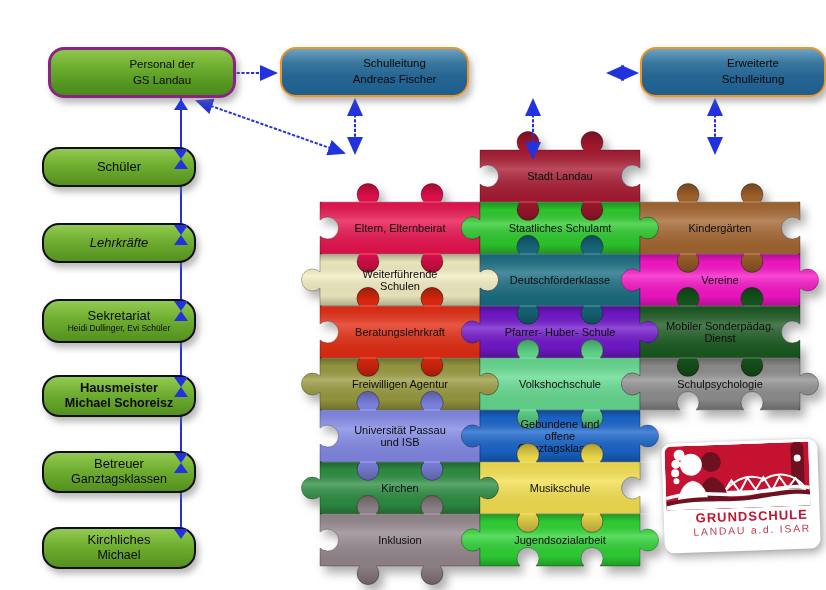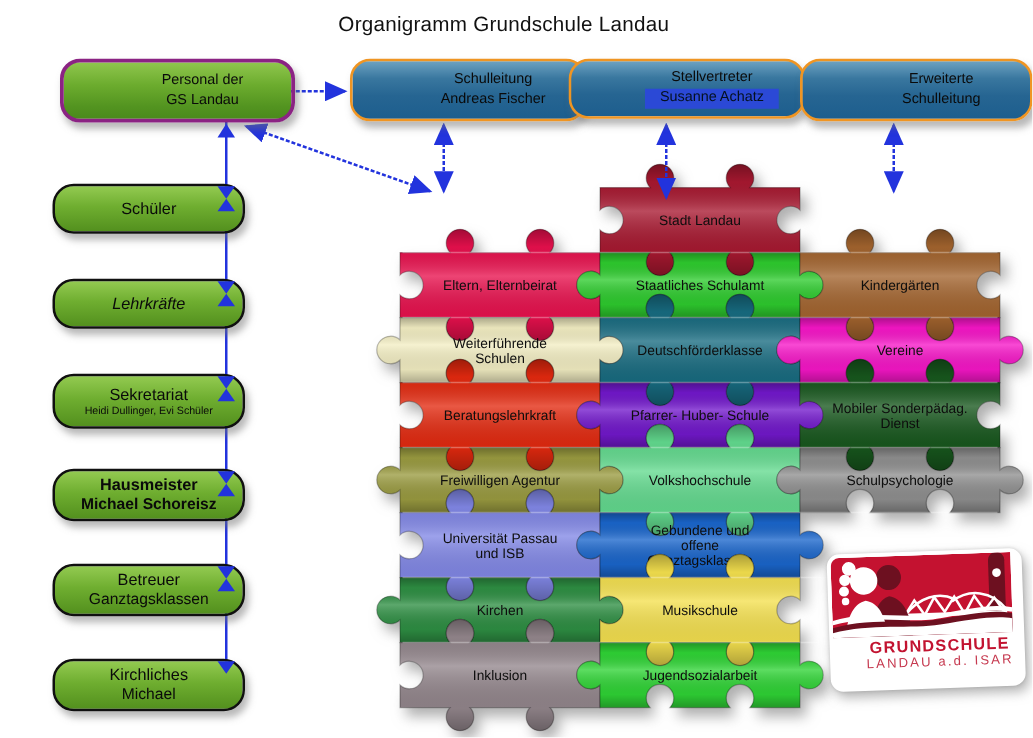--- a/index.html
+++ b/index.html
@@ -143,36 +143,31 @@
         <line x1="434" y1="73" x2="452" y2="73" stroke="#2233dd" stroke-width="2" stroke-dasharray="3.2 1.6" marker-start="url(#mS)" marker-end="url(#mE)"></line>
         <line x1="608" y1="73" x2="637" y2="73" stroke="#2233dd" stroke-width="2" stroke-dasharray="3.2 1.6" marker-start="url(#mS)" marker-end="url(#mE)"></line>
         <line x1="355" y1="100" x2="355" y2="153" stroke="#2233dd" stroke-width="2" stroke-dasharray="3.2 1.6" marker-start="url(#mS)" marker-end="url(#mE)"></line>
         <line x1="533" y1="100" x2="533" y2="158" stroke="#2233dd" stroke-width="2" stroke-dasharray="3.2 1.6" marker-start="url(#mS)" marker-end="url(#mE)"></line>
         <line x1="715" y1="100" x2="715" y2="153" stroke="#2233dd" stroke-width="2" stroke-dasharray="3.2 1.6" marker-start="url(#mS)" marker-end="url(#mE)"></line>
         <line x1="197" y1="101" x2="344" y2="153" stroke="#2233dd" stroke-width="2" stroke-dasharray="3.2 1.6" marker-start="url(#mS)" marker-end="url(#mE)"></line>
         <line x1="181" y1="97" x2="181" y2="545" stroke="#2233dd" stroke-width="2"></line>
       </g>
   </svg>
 
-  <div class="title">Organigramm Grundschule Landau</div>
 
   <div class="tbox green" style="left:48px; top:47px; width:142px; height:45px;">
     <span>Personal der</span>
     <span>GS Landau</span>
   </div>
 
   <div class="tbox blue" style="left:280px; top:47px; width:145px; height:46px;">
     <span>Schulleitung</span>
     <span>Andreas Fischer</span>
   </div>
 
-  <div class="tbox blue" style="left:455px; top:47px; width:145px; height:44px;">
-    <span>Stellvertreter</span>
-    <span class="hl">Susanne Achatz</span>
-  </div>
 
   <div class="tbox blue" style="left:640px; top:47px; width:142px; height:46px;">
     <span>Erweiterte</span>
     <span>Schulleitung</span>
   </div>
 
   <div id="left-col">
       <div class="pill" style="top: 147px; height: 36px;">
         <span>Schüler</span>
       </div>

